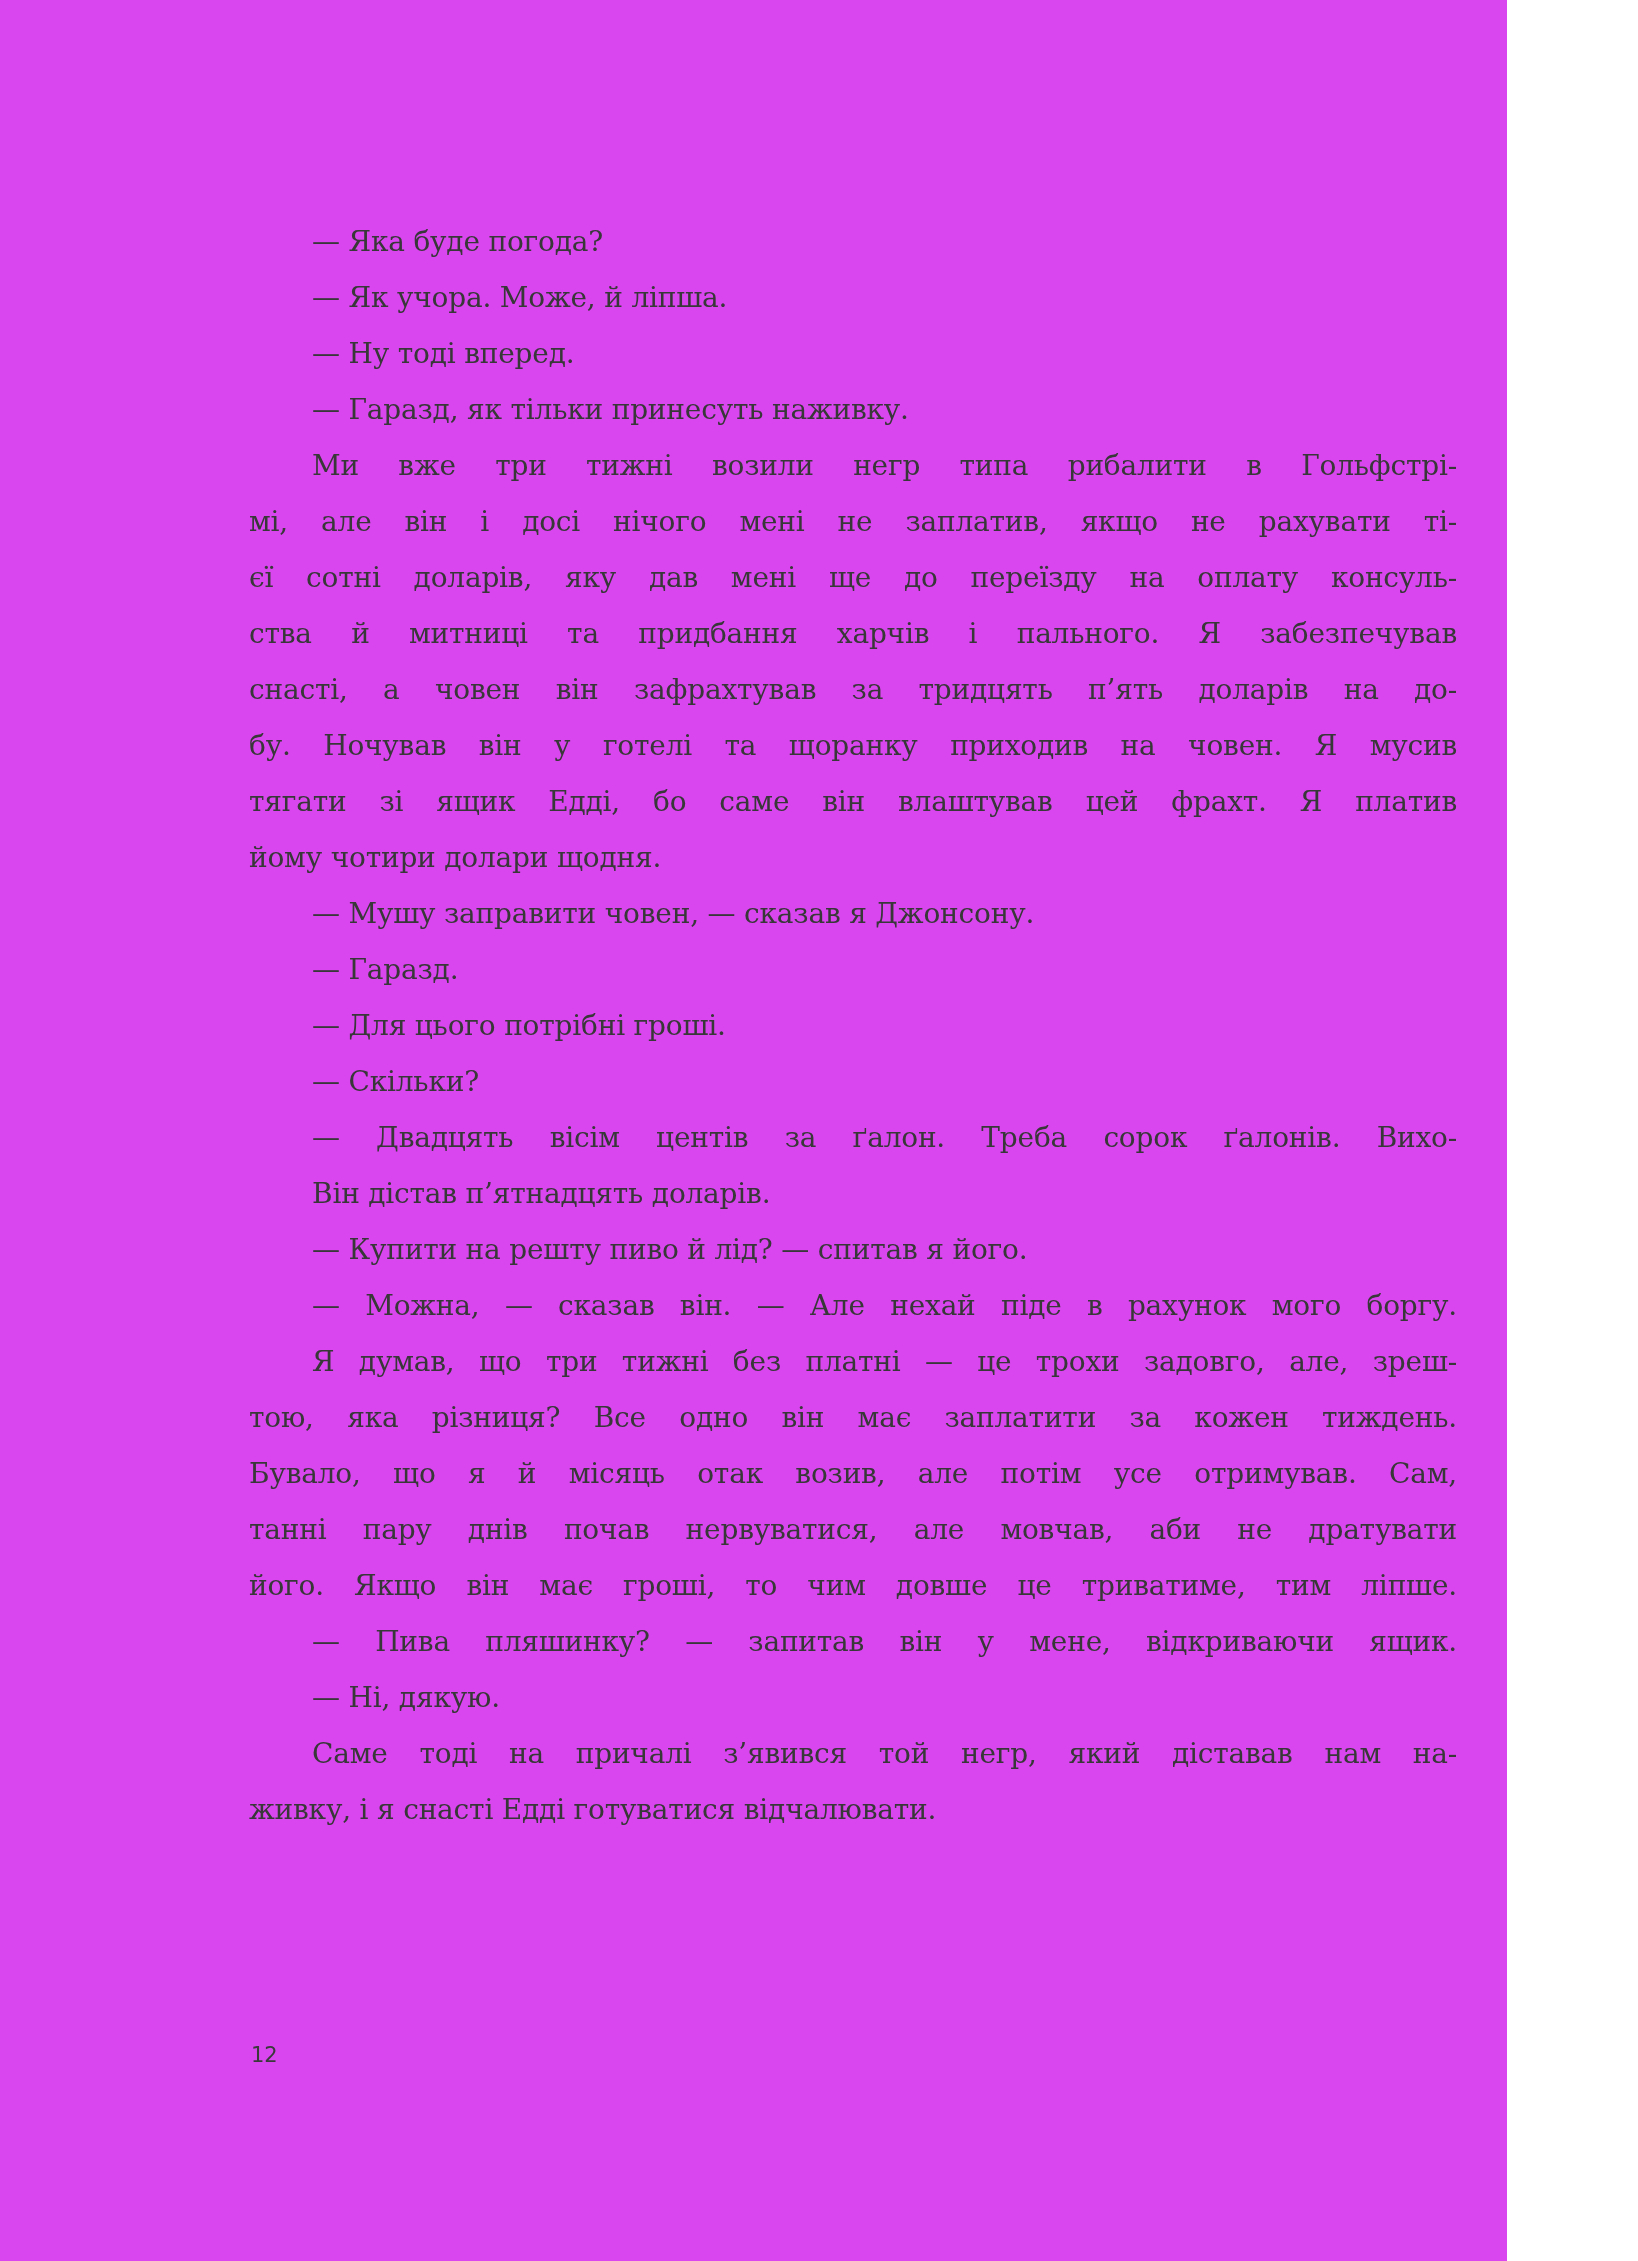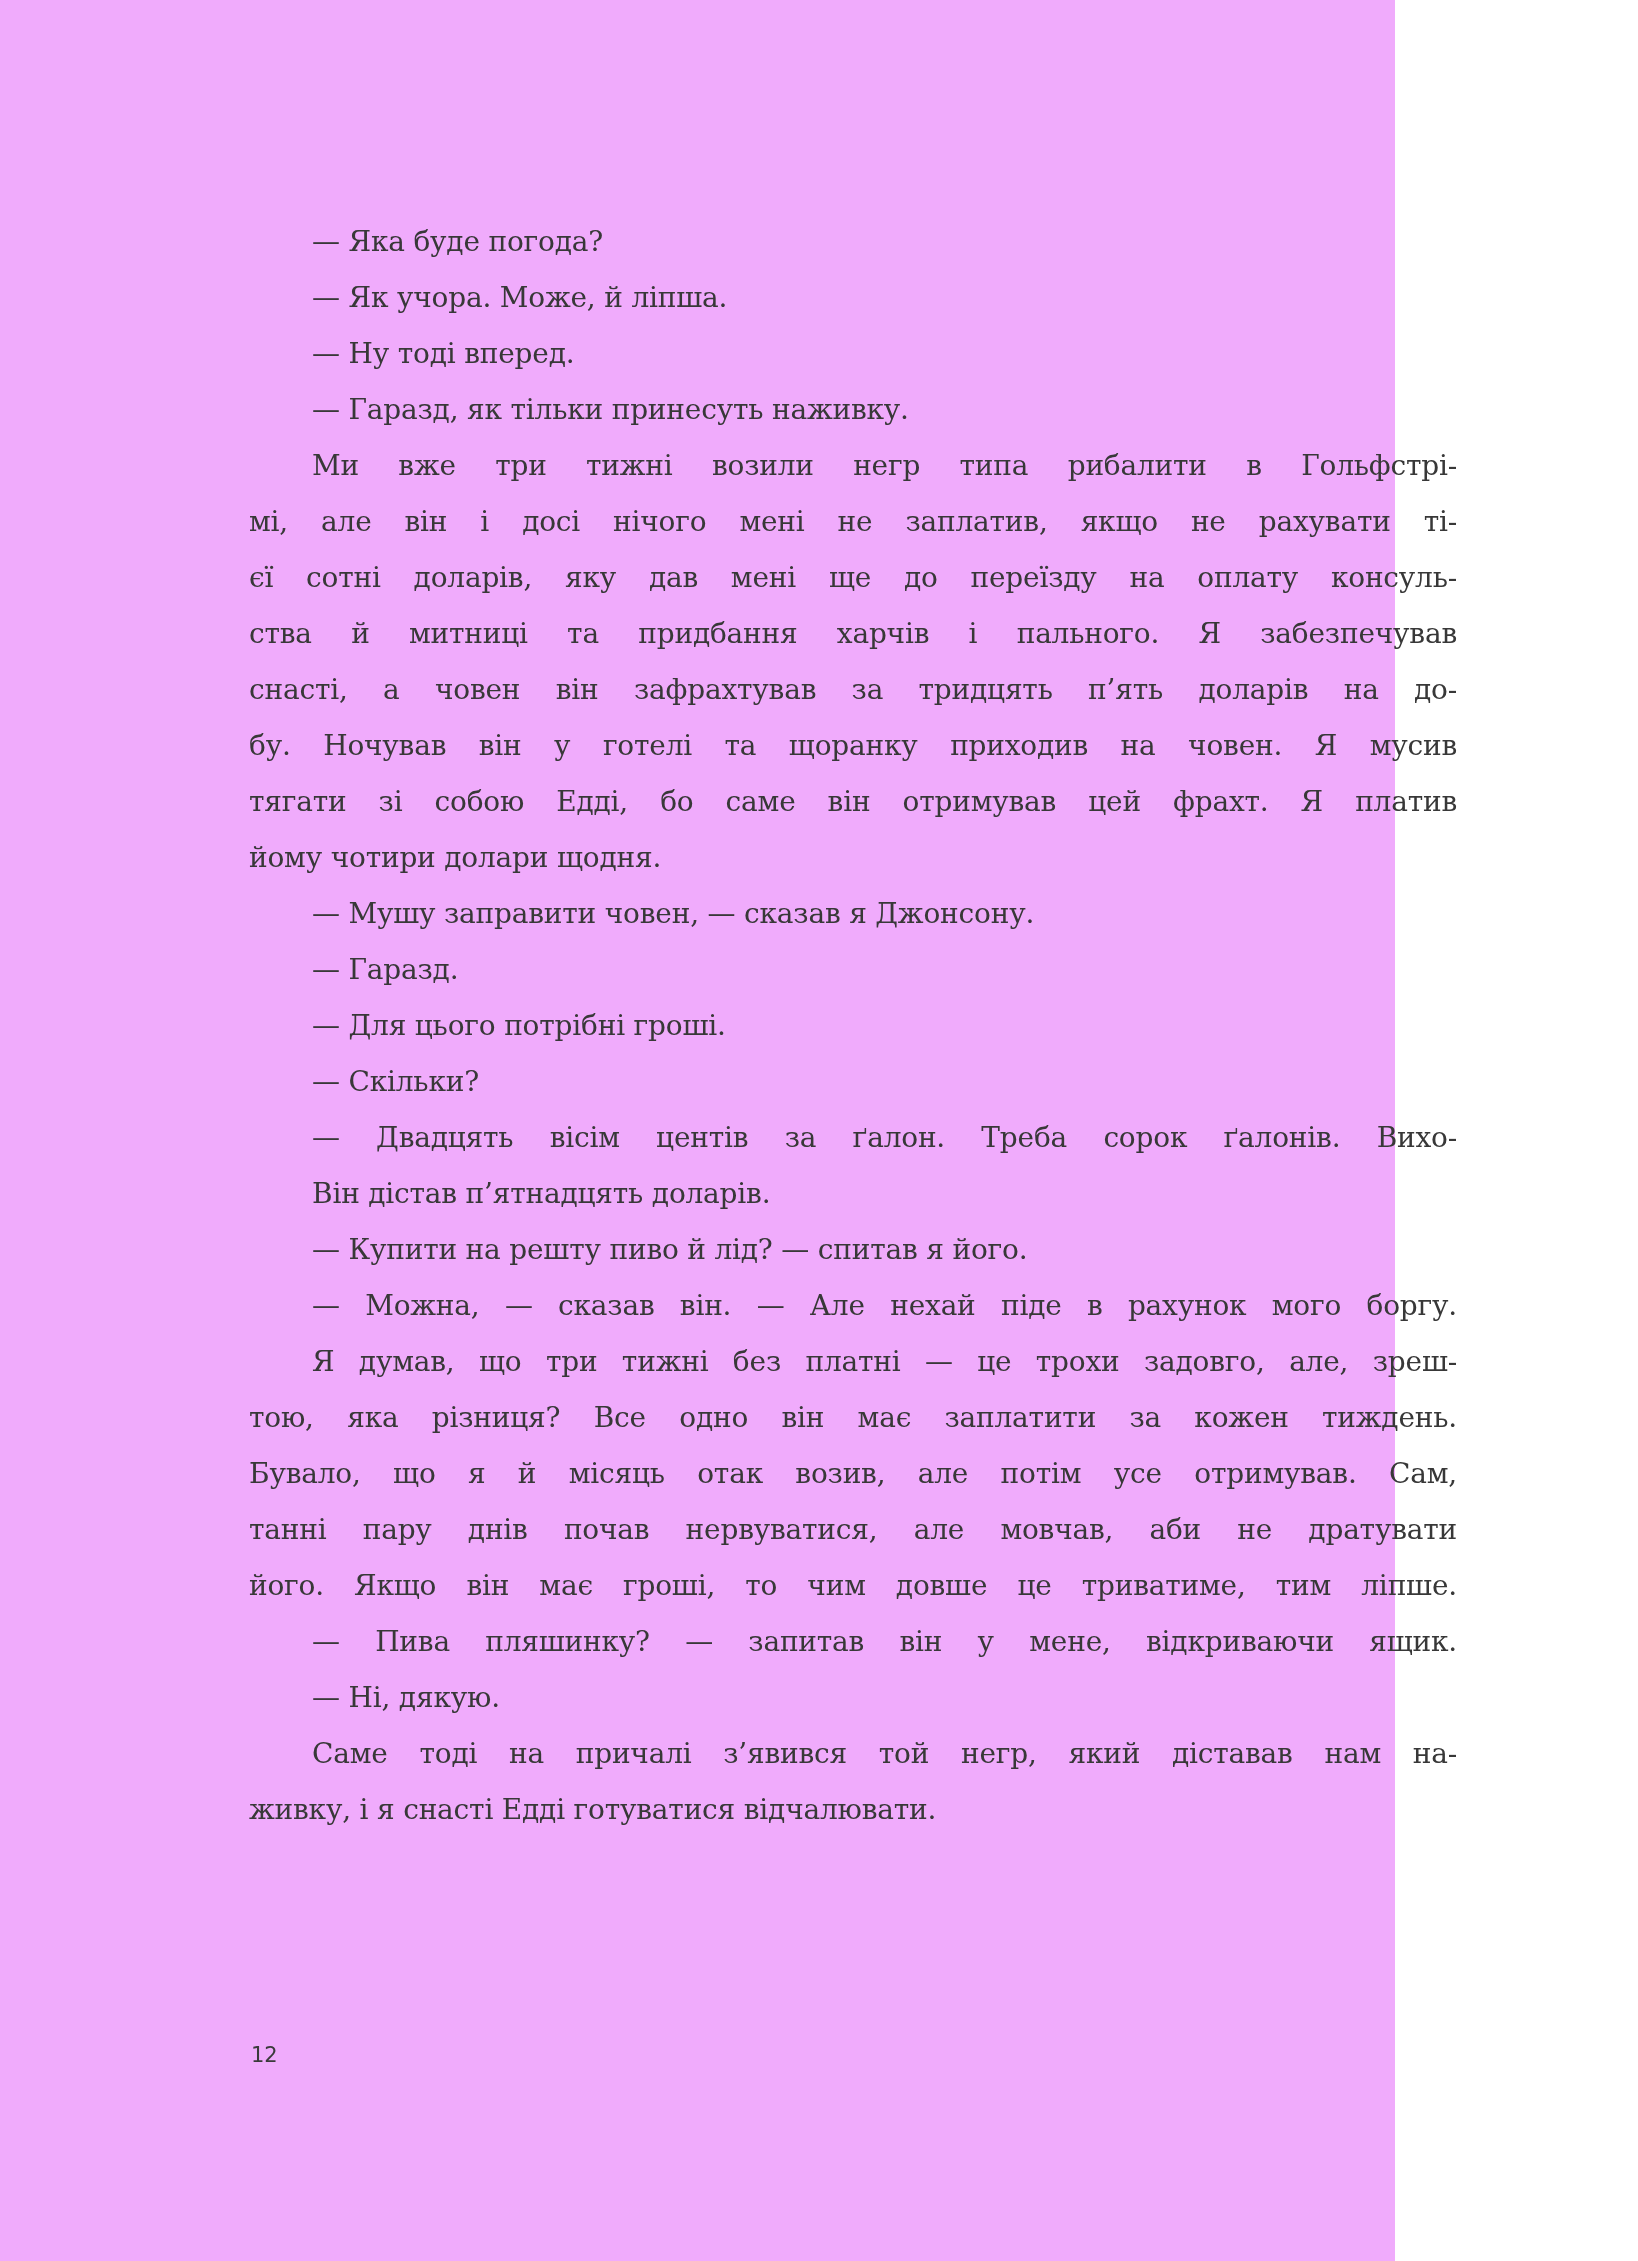--- a/index.html
+++ b/index.html
@@ -10,23 +10,23 @@
   body {
     width: 1638px;
     height: 2261px;
     position: relative;
     overflow: hidden;
   }
   .page {
     position: absolute;
     left: 0;
     top: 0;
-    width: 1395px;
+    width: 1507px;
     height: 2261px;
-    background: #f0abfc;
+    background: #d946ef;
   }
   .text-block {
     position: absolute;
     left: 249px;
     top: 214px;
     width: 1208px;
     font-family: "DejaVu Serif", serif;
     font-size: 28px;
     line-height: 56px;
     color: #383838;
@@ -65,21 +65,21 @@
     <div class="line indent">— Яка буде погода?</div>
     <div class="line indent">— Як учора. Може, й ліпша.</div>
     <div class="line indent">— Ну тоді вперед.</div>
     <div class="line indent">— Гаразд, як тільки принесуть наживку.</div>
     <div class="line indent justify">Ми вже три тижні возили негр типа рибалити в Гольфстрі-</div>
     <div class="line justify">мі, але він і досі нічого мені не заплатив, якщо не рахувати ті-</div>
     <div class="line justify">єї сотні доларів, яку дав мені ще до переїзду на оплату консуль-</div>
     <div class="line justify">ства й митниці та придбання харчів і пального. Я забезпечував</div>
     <div class="line justify">снасті, а човен він зафрахтував за тридцять п’ять доларів на до-</div>
     <div class="line justify">бу. Ночував він у готелі та щоранку приходив на човен. Я мусив</div>
-    <div class="line justify">тягати зі собою Едді, бо саме він отримував цей фрахт. Я платив</div>
+    <div class="line justify">тягати зі ящик Едді, бо саме він влаштував цей фрахт. Я платив</div>
     <div class="line">йому чотири долари щодня.</div>
     <div class="line indent">— Мушу заправити човен, — сказав я Джонсону.</div>
     <div class="line indent">— Гаразд.</div>
     <div class="line indent">— Для цього потрібні гроші.</div>
     <div class="line indent">— Скільки?</div>
     <div class="line indent justify">— Двадцять вісім центів за ґалон. Треба сорок ґалонів. Вихо-</div>
     <div class="line indent">Він дістав п’ятнадцять доларів.</div>
     <div class="line indent">— Купити на решту пиво й лід? — спитав я його.</div>
     <div class="line indent justify">— Можна, — сказав він. — Але нехай піде в рахунок мого боргу.</div>
     <div class="line indent justify">Я думав, що три тижні без платні — це трохи задовго, але, зреш-</div>

